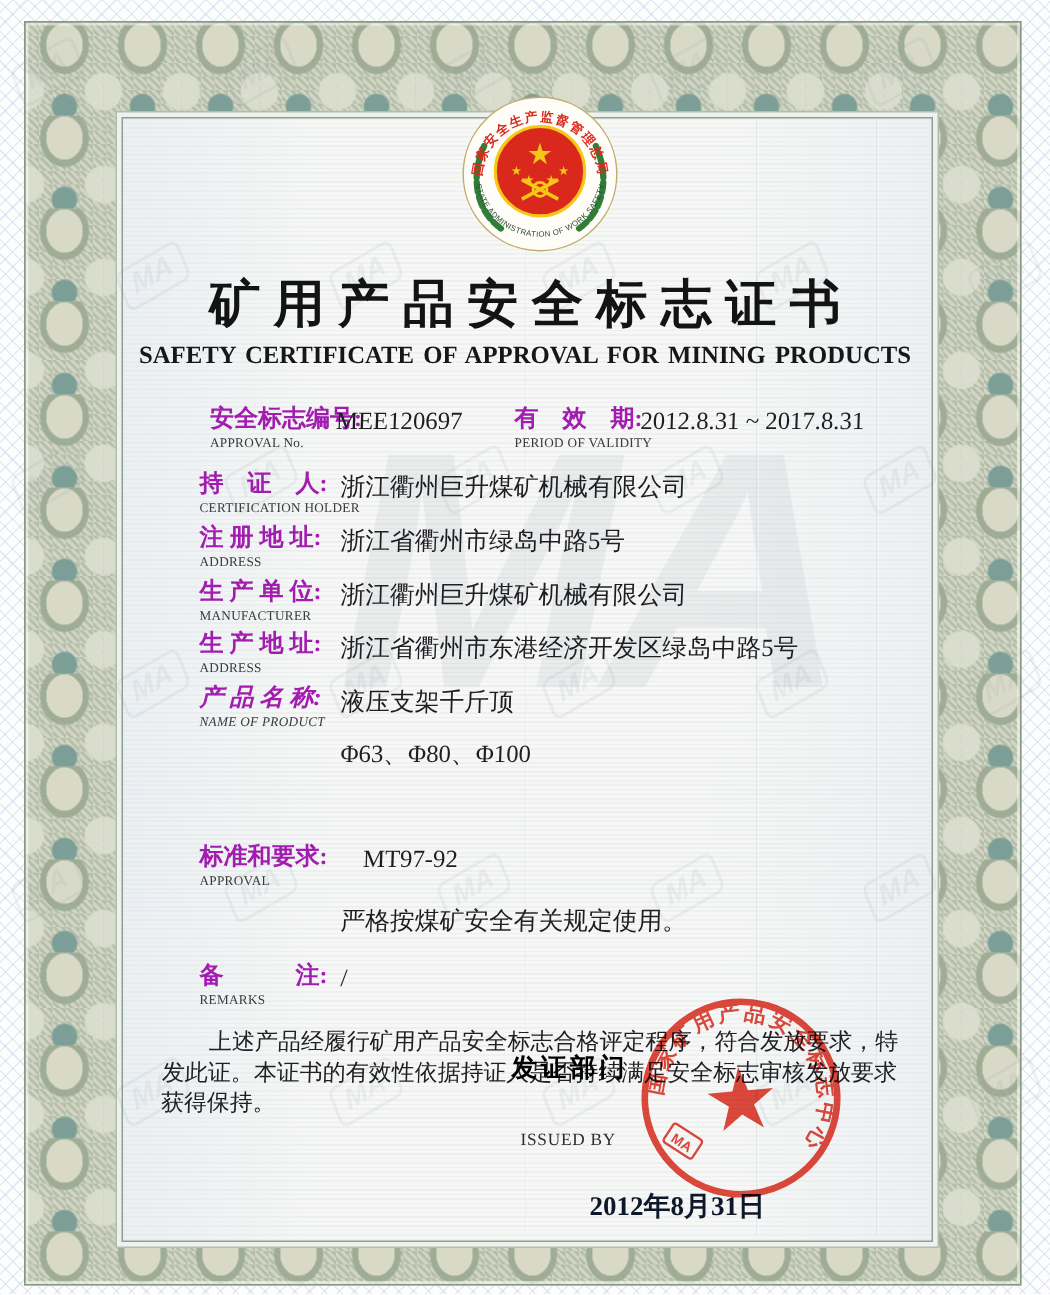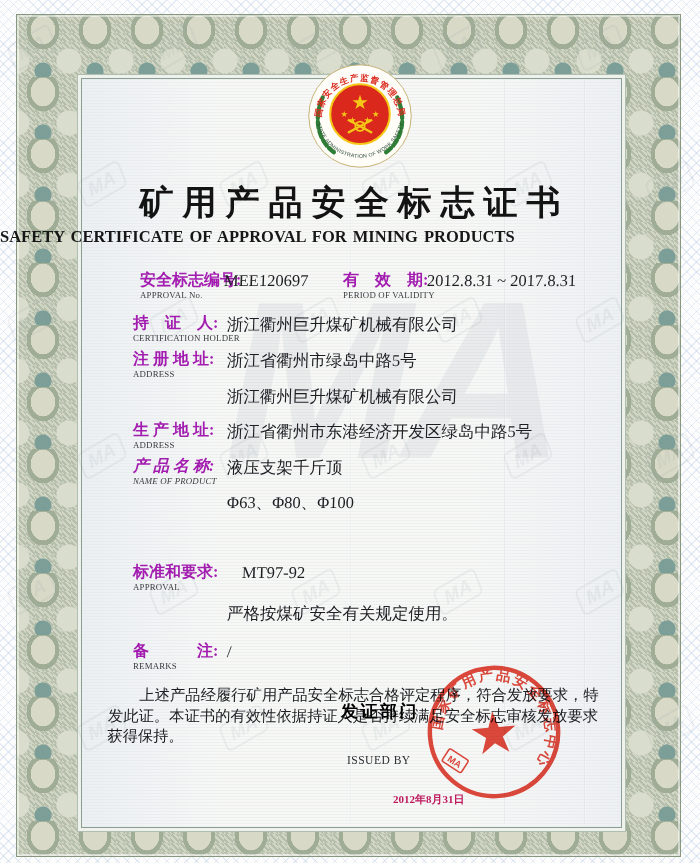--- a/index.html
+++ b/index.html
@@ -42,35 +42,35 @@
   .wm-layer{position:absolute;inset:0;pointer-events:none;}
   .ma-wm{position:absolute;font:italic 700 19px "Liberation Sans",sans-serif;color:rgba(150,160,172,.13);
     border:2.5px solid rgba(150,160,172,.13);border-radius:6px;padding:1px 7px;transform:rotate(-30deg) skewX(-8deg);}
   .ma-wm-big{position:absolute;left:225px;top:268px;font:italic 700 225px "Liberation Sans",sans-serif;
     color:rgba(168,177,189,.16);letter-spacing:-10px;line-height:1;}
 
   .abs{position:absolute;}
 
   .title{left:0;right:0;top:180px;text-align:center;font-family:"Liberation Serif",serif;
     font-size:34px;font-weight:700;letter-spacing:9px;text-indent:9px;color:#131313;}
-  .subtitle{left:0;right:0;top:227px;font-family:"Liberation Serif",serif;
+  .subtitle{left:0;right:0;top:227px;text-align:center;font-family:"Liberation Serif",serif;
     font-size:16.5px;font-weight:700;color:#171717;word-spacing:2px;}
 
   .lbl-cn{font-family:"Liberation Serif",serif;font-size:16px;font-weight:600;color:#a21caf;line-height:19px;white-space:pre;}
   .lbl-en{font-family:"Liberation Serif",serif;font-size:8.8px;color:#3a3a3e;letter-spacing:.2px;margin-top:1px;white-space:nowrap;}
   .val{font-family:"Liberation Serif",serif;font-size:16.5px;color:#1d1d22;white-space:nowrap;
     display:inline-block;transform:skewX(-2deg);}
 
   .para{left:108px;width:490px;top:685px;font-family:"Liberation Serif",serif;font-size:15.3px;
     line-height:20.5px;color:#202024;text-indent:2em;text-align:justify;transform:skewX(-2deg);}
 
   .issued-cn{left:341px;top:700px;font-family:"Liberation Serif",serif;font-size:17px;font-weight:600;
     letter-spacing:2.5px;color:#000000;}
   .issued-en{left:347px;top:754px;font-family:"Liberation Serif",serif;font-size:11.5px;color:#2c2c30;letter-spacing:.5px;text-align:center;}
-  .idate{left:393px;top:792px;font-family:"Liberation Serif",serif;font-size:11px;font-weight:600;color:#be185d;}
+  .idate{left:393px;top:792px;font-family:"Liberation Serif",serif;font-size:18px;font-weight:600;color:#0f172a;}
 
   .stamp{left:420px;top:658px;width:148px;height:148px;transform:rotate(-5deg);
     mix-blend-mode:multiply;opacity:.92;}
 </style>
 </head>
 <body>
 
 <div id="page">
 
   <div class="band"></div>
@@ -161,20 +161,24 @@
     <div class="lbl-en">CERTIFICATION HOLDER</div>
   </div>
   <div class="abs" style="left:227px;top:314px;"><span class="val">浙江衢州巨升煤矿机械有限公司</span></div>
 
   <div class="abs" style="left:133px;top:349px;">
     <div class="lbl-cn">注 册 地 址:</div>
     <div class="lbl-en">ADDRESS</div>
   </div>
   <div class="abs" style="left:227px;top:350px;"><span class="val">浙江省衢州市绿岛中路5号</span></div>
 
+  <div class="abs" style="left:133px;top:385px;">
+    <div class="lbl-cn">生 产 单 位:</div>
+    <div class="lbl-en">MANUFACTURER</div>
+  </div>
   <div class="abs" style="left:227px;top:386px;"><span class="val">浙江衢州巨升煤矿机械有限公司</span></div>
 
   <div class="abs" style="left:133px;top:420px;">
     <div class="lbl-cn">生 产 地 址:</div>
     <div class="lbl-en">ADDRESS</div>
   </div>
   <div class="abs" style="left:227px;top:421px;"><span class="val">浙江省衢州市东港经济开发区绿岛中路5号</span></div>
 
   <div class="abs" style="left:133px;top:456px;font-style:italic;">
     <div class="lbl-cn">产 品 名 称:</div>

